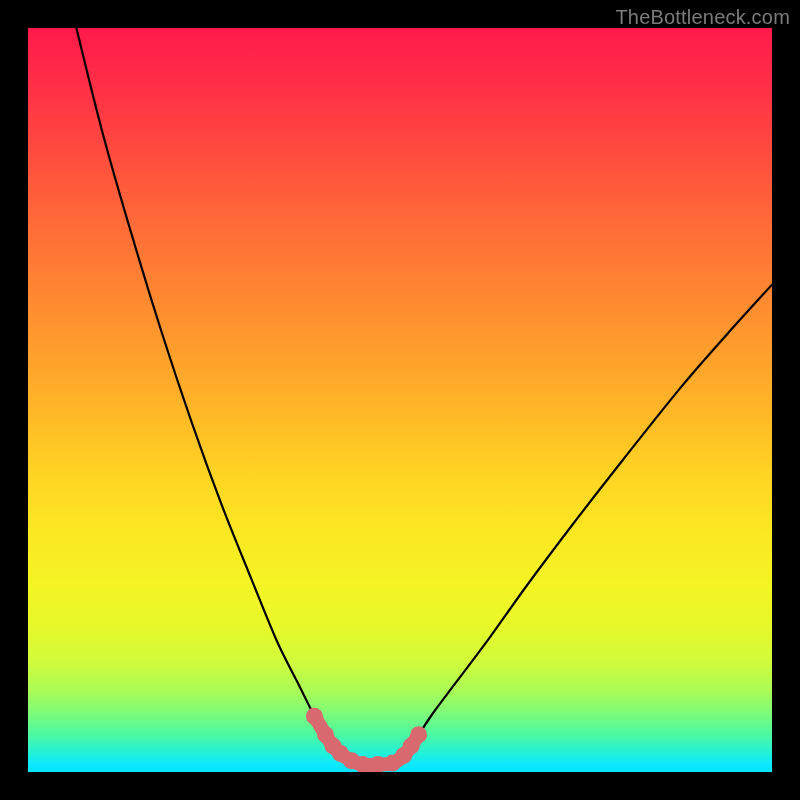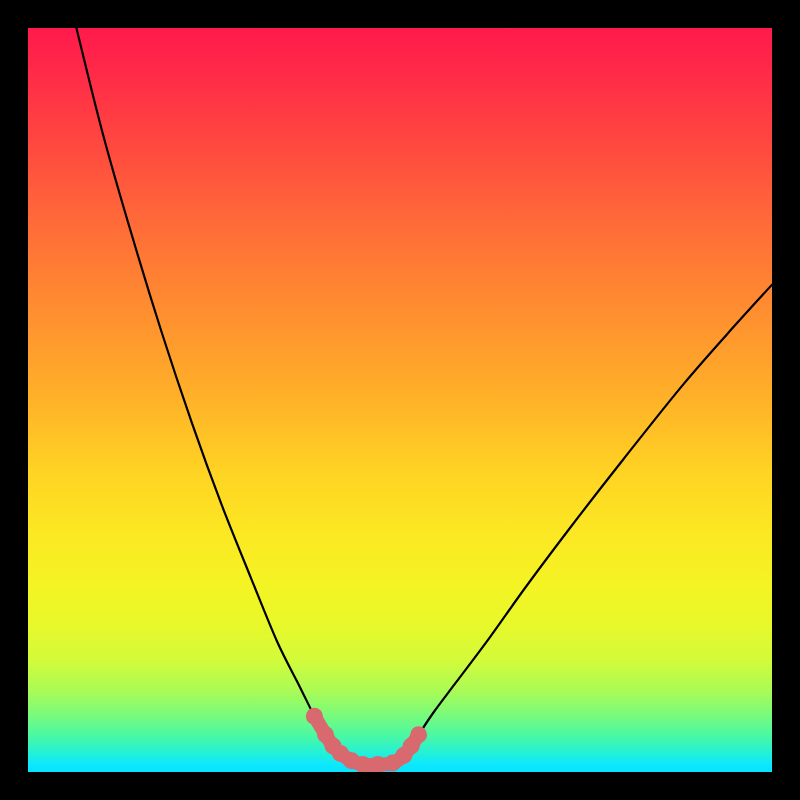--- a/index.html
+++ b/index.html
@@ -65,20 +65,21 @@
     position: absolute;
     inset: 0;
     width: 744px;
     height: 744px;
   }
 </style>
 </head>
 <body>
 
 <div class="frame">
+  <div class="watermark">TheBottleneck.com</div>
   <div class="plot">
     <div class="gradient"></div>
     <svg class="curve" viewBox="0 0 744 744" preserveAspectRatio="none">
       <path d="M 48.4 0.0 C 52.7 17.4, 65.1 69.4, 74.4 104.2 C 83.7 138.9, 94.2 174.8, 104.2 208.3 C 114.1 241.8, 124.0 274.0, 133.9 305.0 C 143.8 336.0, 153.8 365.8, 163.7 394.3 C 173.6 422.8, 183.5 450.1, 193.4 476.2 C 203.4 502.2, 213.9 527.6, 223.2 550.6 C 232.5 573.5, 241.2 595.8, 249.2 613.8 C 257.3 631.8, 265.4 646.0, 271.6 658.4 C 277.8 670.8, 282.1 680.1, 286.4 688.2 C 290.8 696.3, 294.5 701.8, 297.6 706.8 C 300.7 711.8, 302.6 714.9, 305.0 718.0 C 307.5 721.1, 309.4 722.9, 312.5 725.4 C 315.6 727.9, 319.9 731.0, 323.6 732.8 C 327.4 734.7, 330.5 735.9, 334.8 736.6 C 339.1 737.2, 344.7 736.8, 349.7 736.6 C 354.6 736.3, 360.2 736.6, 364.6 735.1 C 368.9 733.6, 372.6 730.5, 375.7 727.6 C 378.8 724.8, 380.7 721.4, 383.2 718.0 C 385.6 714.5, 386.9 712.4, 390.6 706.8 C 394.3 701.2, 399.3 693.2, 405.5 684.5 C 411.7 675.8, 418.5 667.1, 427.8 654.7 C 437.1 642.3, 449.5 626.2, 461.3 610.1 C 473.1 594.0, 484.8 576.6, 498.5 558.0 C 512.1 539.4, 527.0 519.6, 543.1 498.5 C 559.2 477.4, 576.6 455.1, 595.2 431.5 C 613.8 408.0, 636.1 379.4, 654.7 357.1 C 673.3 334.8, 691.9 314.3, 706.8 297.6 C 721.7 280.9, 737.8 263.5, 744.0 256.7" fill="none" stroke="#000000" stroke-width="2.2" stroke-linecap="round" stroke-linejoin="round" id="main-curve"></path>
       <path d="M 286.4 688.2 C 288.3 691.3, 294.5 701.8, 297.6 706.8 C 300.7 711.8, 302.6 714.9, 305.0 718.0 C 307.5 721.1, 309.4 722.9, 312.5 725.4 C 315.6 727.9, 319.9 731.0, 323.6 732.8 C 327.4 734.7, 330.5 735.9, 334.8 736.6 C 339.1 737.2, 344.7 736.8, 349.7 736.6 C 354.6 736.3, 360.2 736.6, 364.6 735.1 C 368.9 733.6, 372.6 730.5, 375.7 727.6 C 378.8 724.8, 380.7 721.4, 383.2 718.0 C 385.6 714.5, 389.4 708.7, 390.6 706.8" fill="none" stroke="#d86a6f" stroke-width="14" stroke-linecap="round" stroke-linejoin="round" id="valley-highlight"></path>
       <g id="valley-dots">
           <circle cx="286.4" cy="688.2" r="8.5" fill="#d86a6f"></circle>
           <circle cx="297.6" cy="706.8" r="8.5" fill="#d86a6f"></circle>
           <circle cx="305.0" cy="718.0" r="8.5" fill="#d86a6f"></circle>
           <circle cx="312.5" cy="725.4" r="8.5" fill="#d86a6f"></circle>

